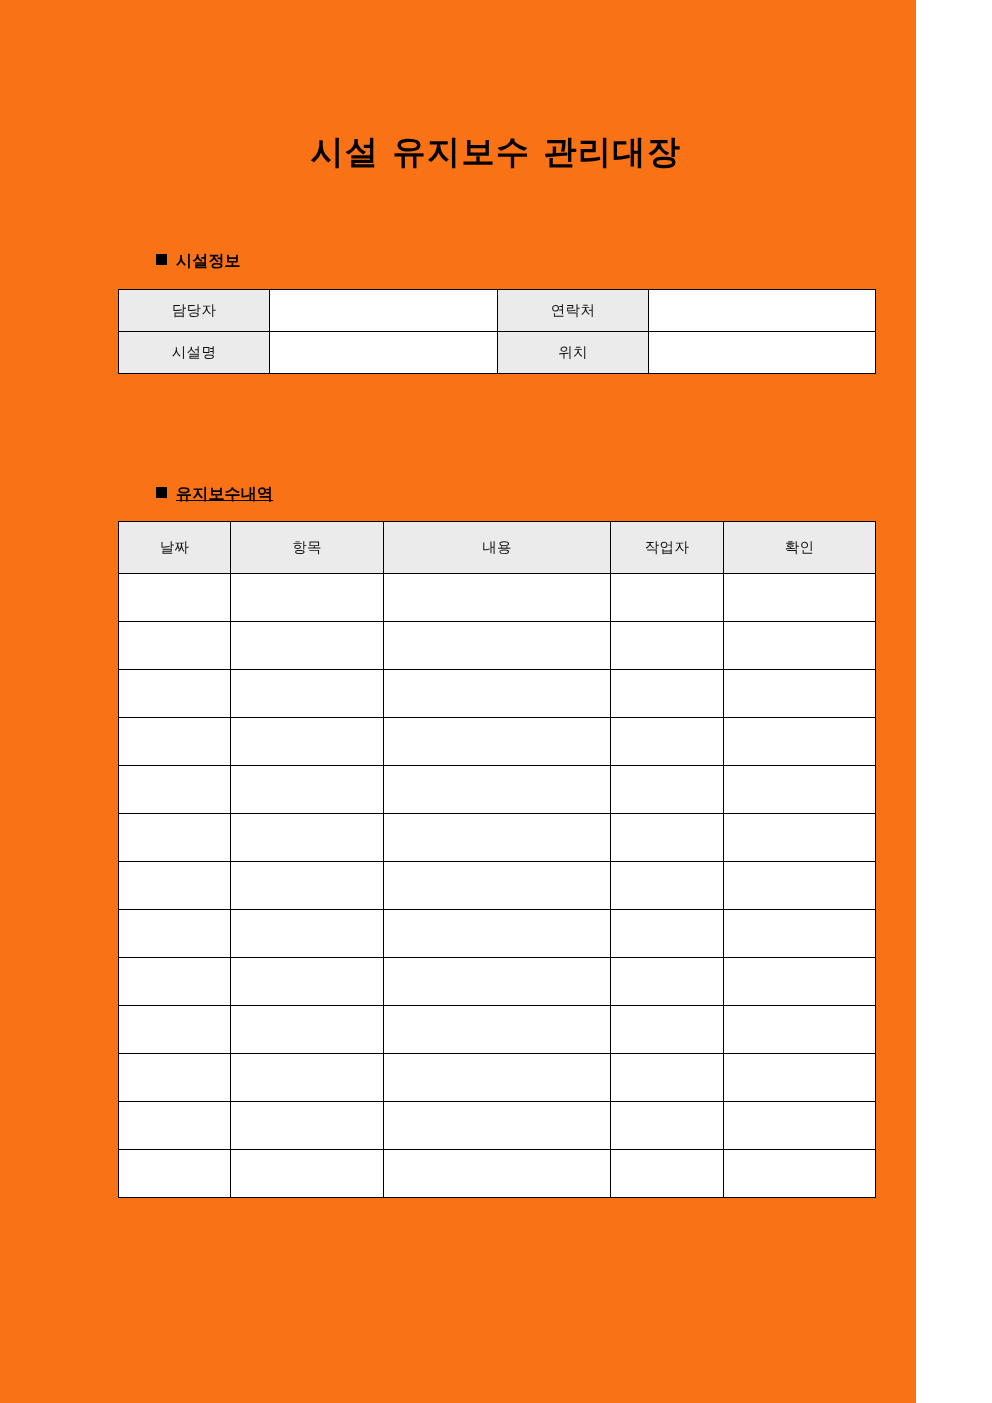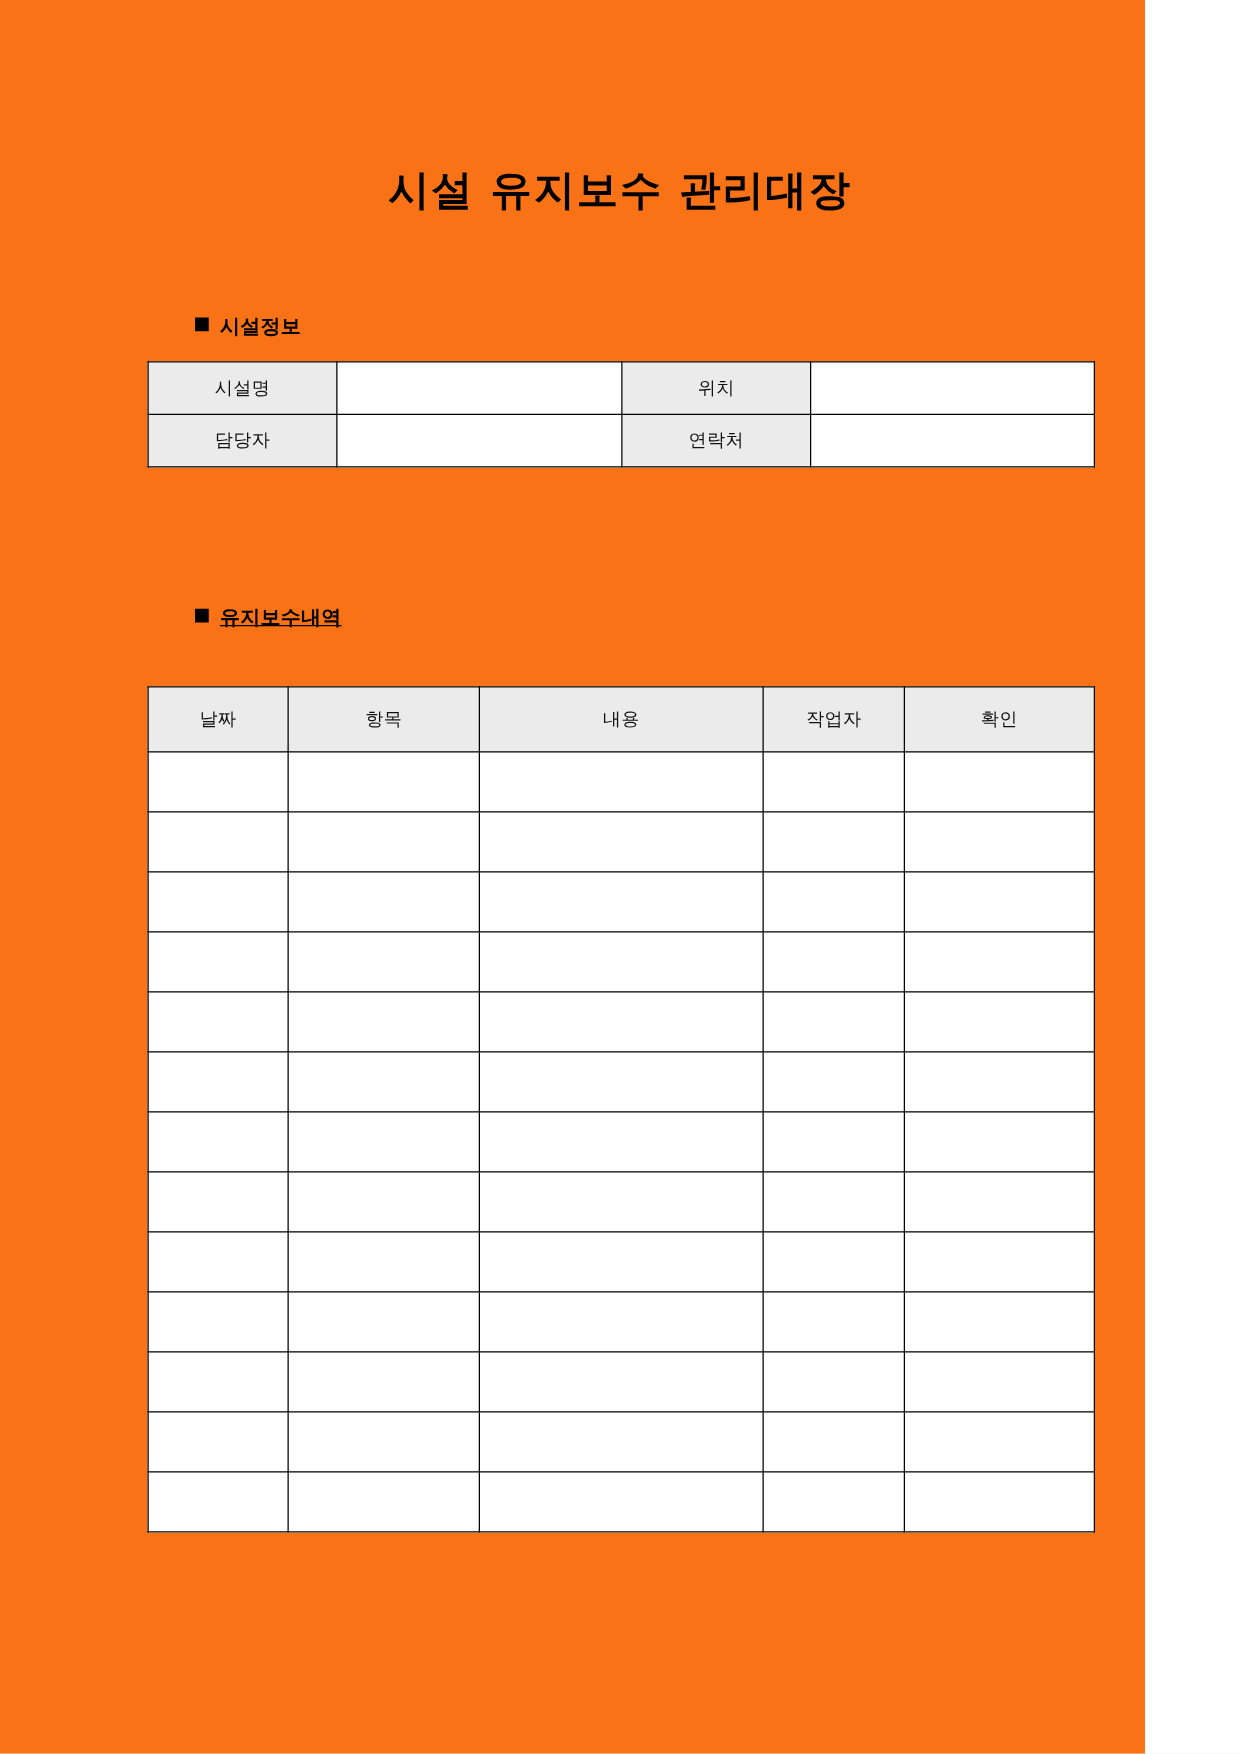--- a/index.html
+++ b/index.html
@@ -88,21 +88,21 @@
   #facility-table tr { height: 42px; }
   #facility-table td.label {
     background: #ebebeb;
   }
   #facility-table td.value {
     background: #ffffff;
   }
 
   
   #history-table {
-    top: 549px;
+    top: 521px;
     width: 757px;
   }
   #history-table thead th {
     height: 51px;
     background: #ebebeb;
     font-weight: normal;
   }
   #history-table tbody td {
     height: 47px;
     background: #ffffff;
@@ -121,29 +121,29 @@
 
   <table class="tbl" id="facility-table">
     <colgroup>
       <col style="width:151px">
       <col style="width:228px">
       <col style="width:151px">
       <col style="width:227px">
     </colgroup>
     <tbody>
       <tr>
-        <td class="label">시설명</td>
-        <td class="value"></td>
-        <td class="label">위치</td>
+        <td class="label">담당자</td>
+        <td class="value"></td>
+        <td class="label">연락처</td>
         <td class="value"></td>
       </tr>
       <tr>
-        <td class="label">담당자</td>
-        <td class="value"></td>
-        <td class="label">연락처</td>
+        <td class="label">시설명</td>
+        <td class="value"></td>
+        <td class="label">위치</td>
         <td class="value"></td>
       </tr>
     </tbody>
   </table>
 
   <div class="section-heading" id="heading-history">
     <span class="bullet"></span><span>유지보수내역</span>
   </div>
 
   <table class="tbl" id="history-table">

